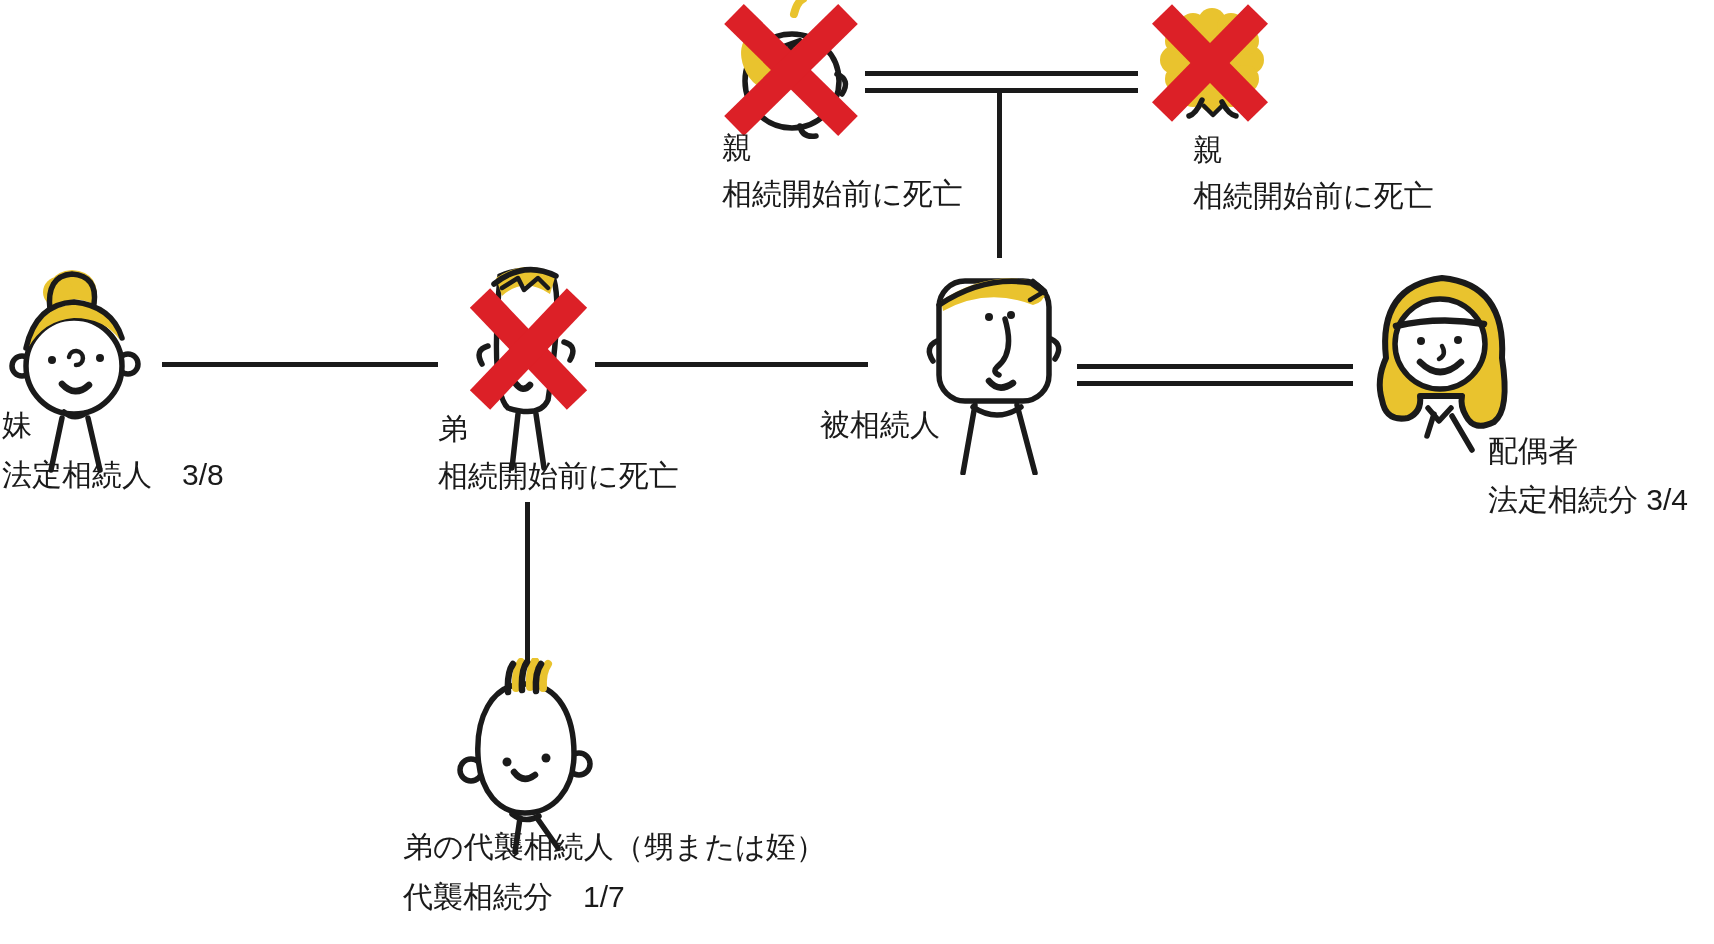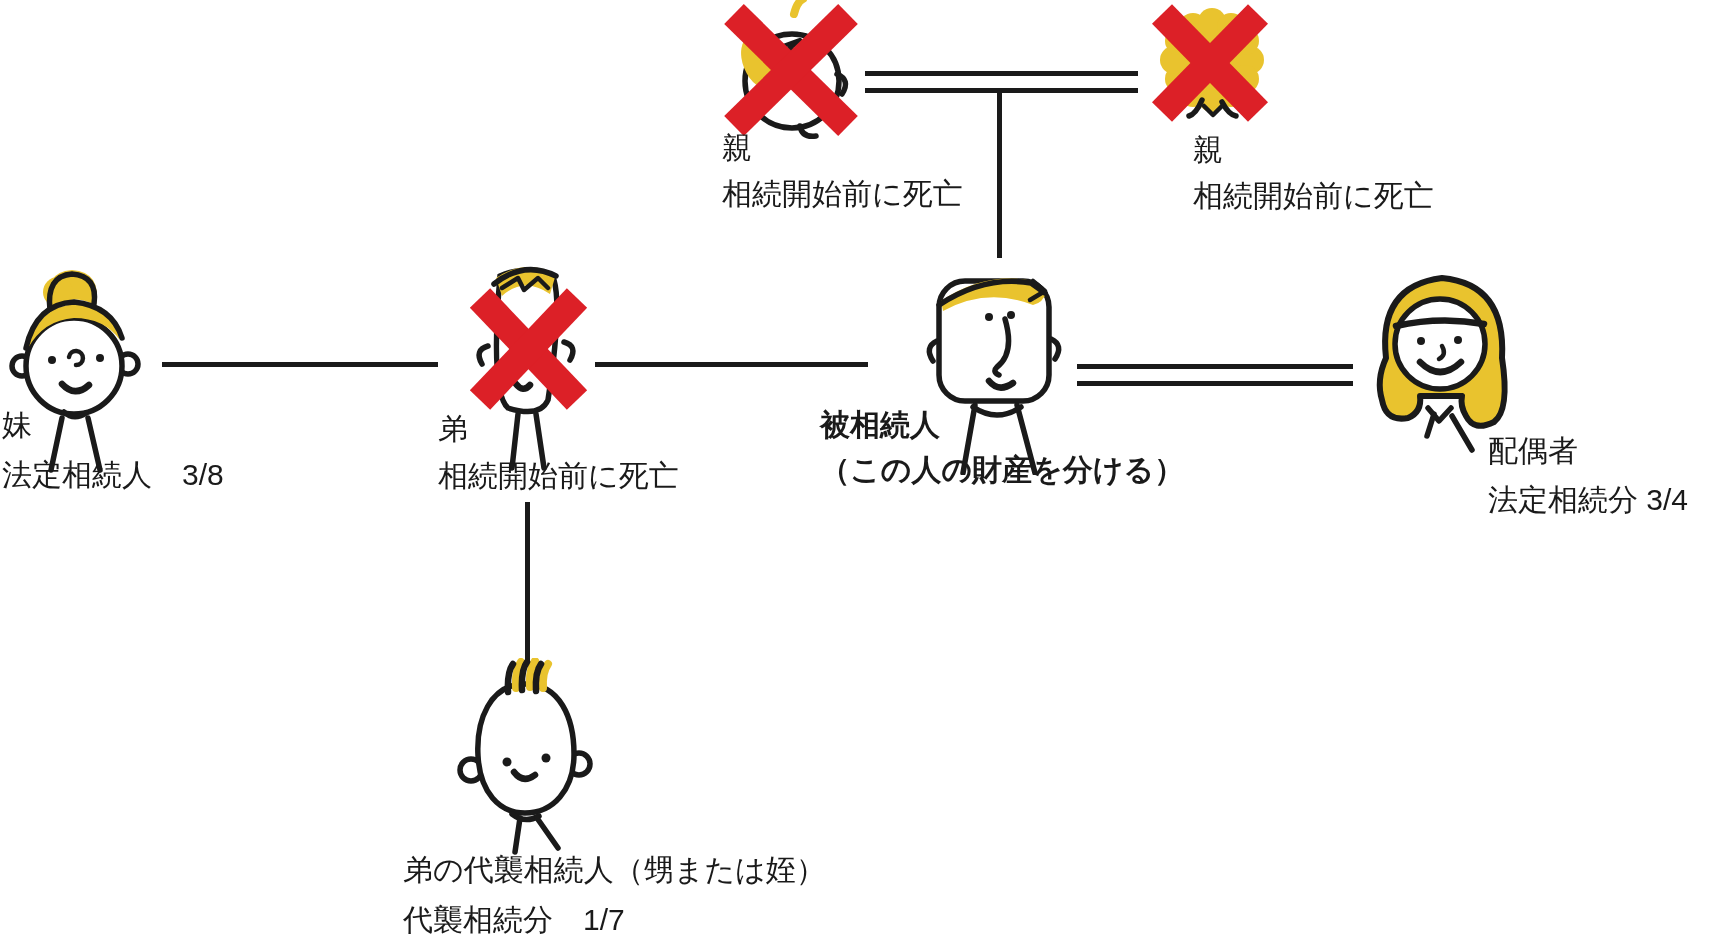--- a/index.html
+++ b/index.html
@@ -168,28 +168,27 @@
   <div class="label" style="left:2px;top:400px;line-height:50px;">
     <span>妹</span>
     <span>法定相続人　3/8</span>
   </div>
 
   <div class="label" style="left:438px;top:405px;line-height:47px;">
     <span>弟</span>
     <span>相続開始前に死亡</span>
   </div>
 
-  <div class="label" style="left:820px;top:402px;line-height:45px;font-weight:bold;">
+  <div class="label" style="left:820px;top:402px;line-height:45px;">
     <span>被相続人</span>
-    <span>（この人の財産を分ける）</span>
   </div>
 
   <div class="label" style="left:1488px;top:426px;line-height:49px;">
     <span>配偶者</span>
     <span>法定相続分 3/4</span>
   </div>
 
-  <div class="label" style="left:403px;top:845px;line-height:50px;">
+  <div class="label" style="left:403px;top:822px;line-height:50px;">
     <span>弟の代襲相続人（甥または姪）</span>
     <span>代襲相続分　1/7</span>
   </div>
 
 </div>
 
 </body></html>

